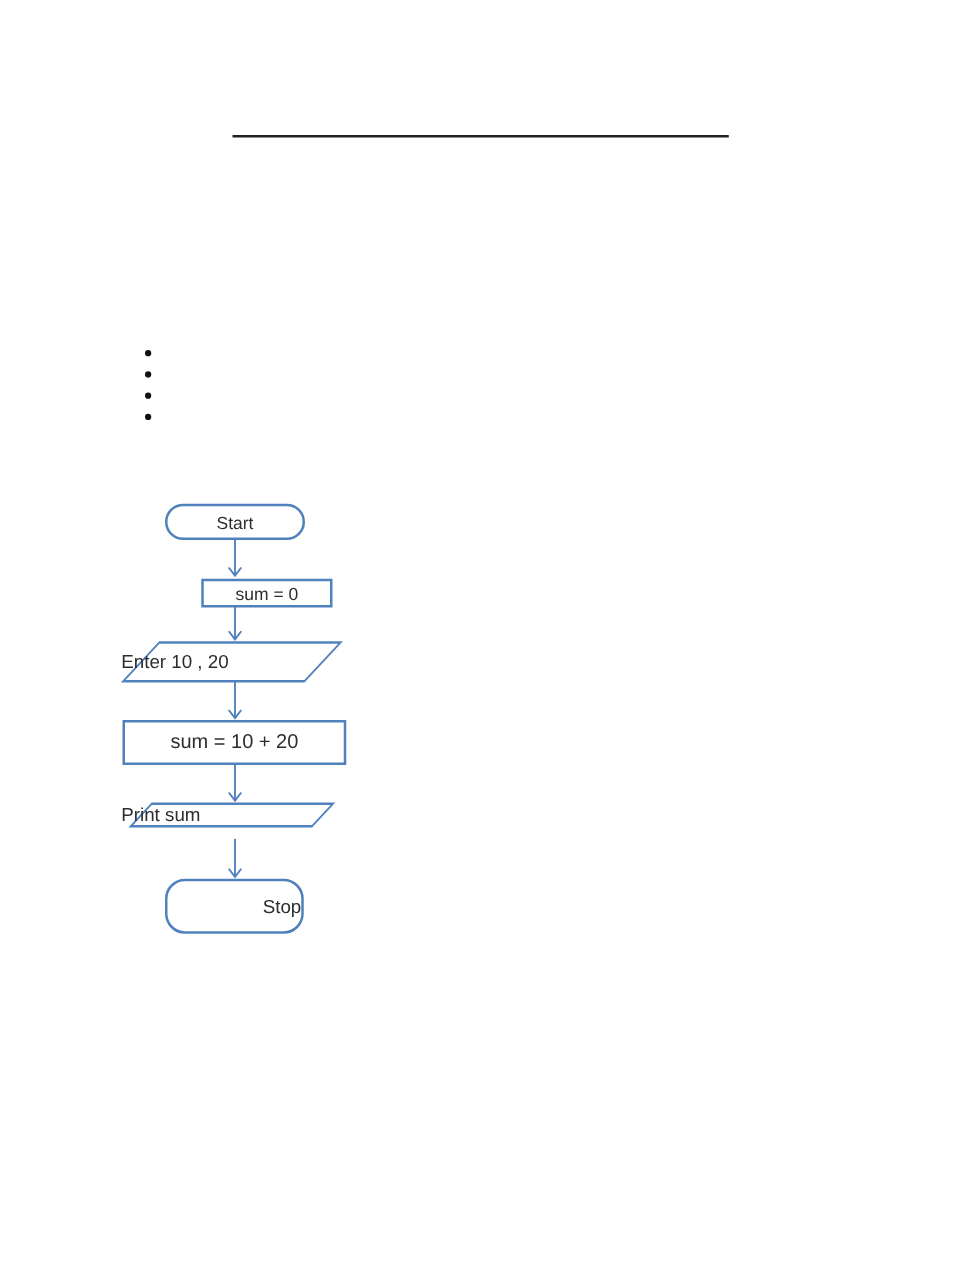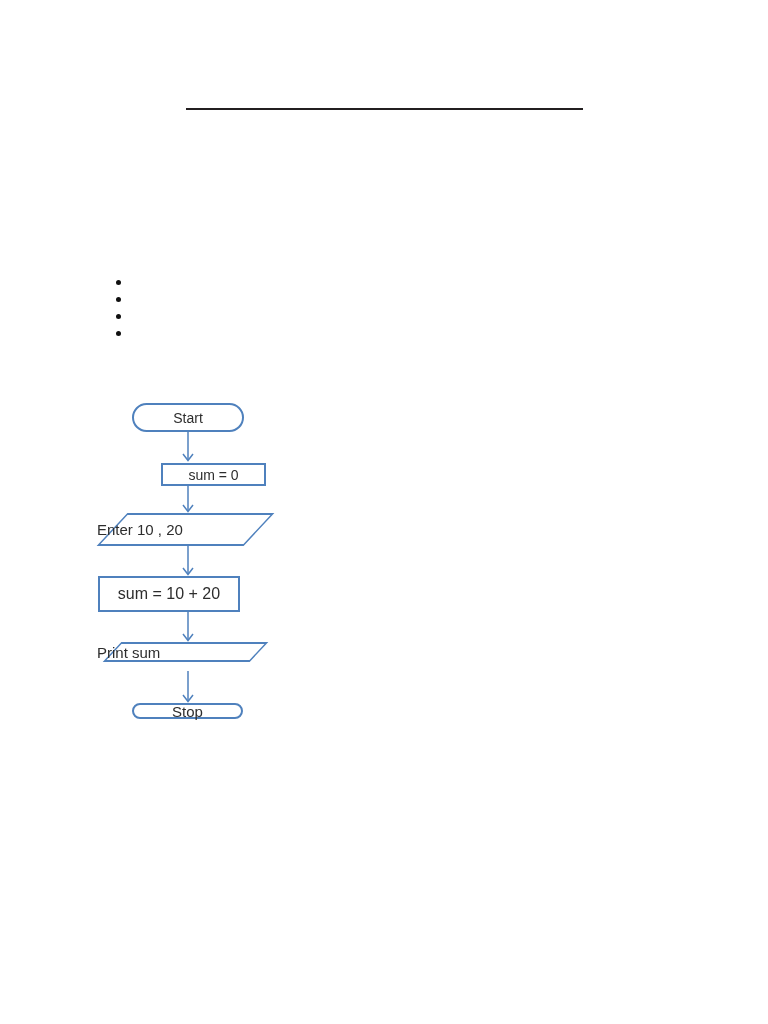--- a/index.html
+++ b/index.html
@@ -38,23 +38,23 @@
   .node{
     position:absolute;display:flex;align-items:center;justify-content:center;
     background:#ffffff;color:var(--ink);text-align:center;
   }
   .terminator{border:2px solid var(--accent);border-radius:16px;}
   .process-box{border:2px solid var(--accent);}
 
   #node-start{left:132px;top:403px;width:112px;height:29px;font-size:14px;}
   #node-init{left:135px;top:463px;width:105px;height:23px;font-size:14px;margin-left:26px;}
   #node-input{left:97px;top:513px;width:178px;height:33px;font-size:15px;}
-  #node-process{left:98px;top:576px;width:142px;height:36px;font-size:16px;}
+  #node-process{left:98px;top:576px;width:179px;height:36px;font-size:16px;}
   #node-output{left:97px;top:642px;width:178px;height:20px;font-size:15px;}
-  #node-stop{left:132px;top:703px;width:111px;height:16px;font-size:15px;}
+  #node-stop{left:132px;top:703px;width:111px;height:44px;font-size:15px;justify-content:flex-end;}
 
   .para{background:transparent;border:none;}
   .para .para-bg{
     position:absolute;top:0;bottom:0;left:15px;right:16px;
     border:2px solid var(--accent);background:#ffffff;
     transform:skewX(-43deg);
   }
   .para .para-label{
     position:absolute;inset:0;display:flex;align-items:center;justify-content:flex-start;
   }

